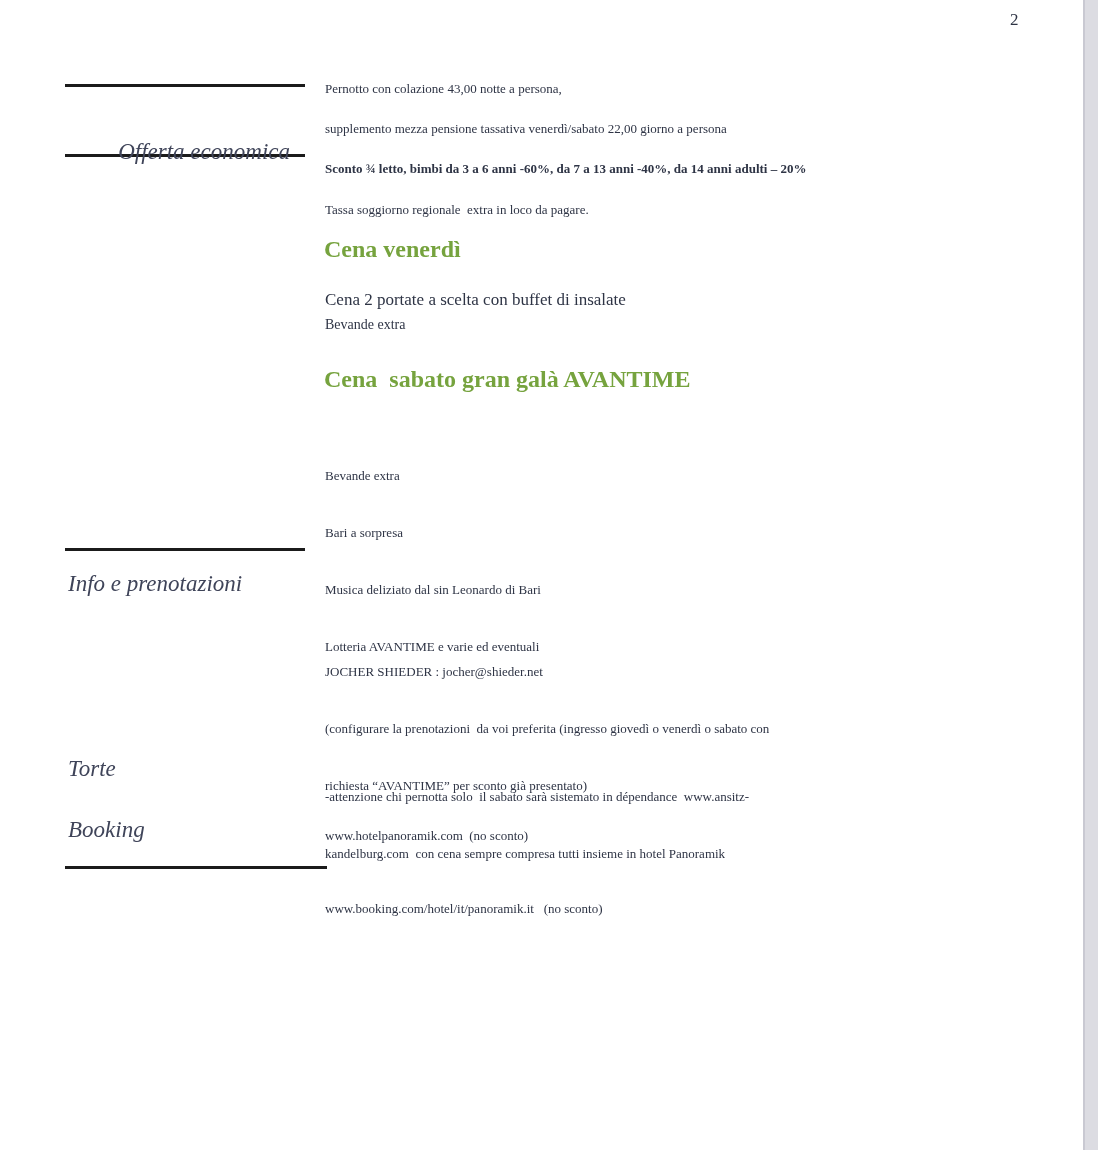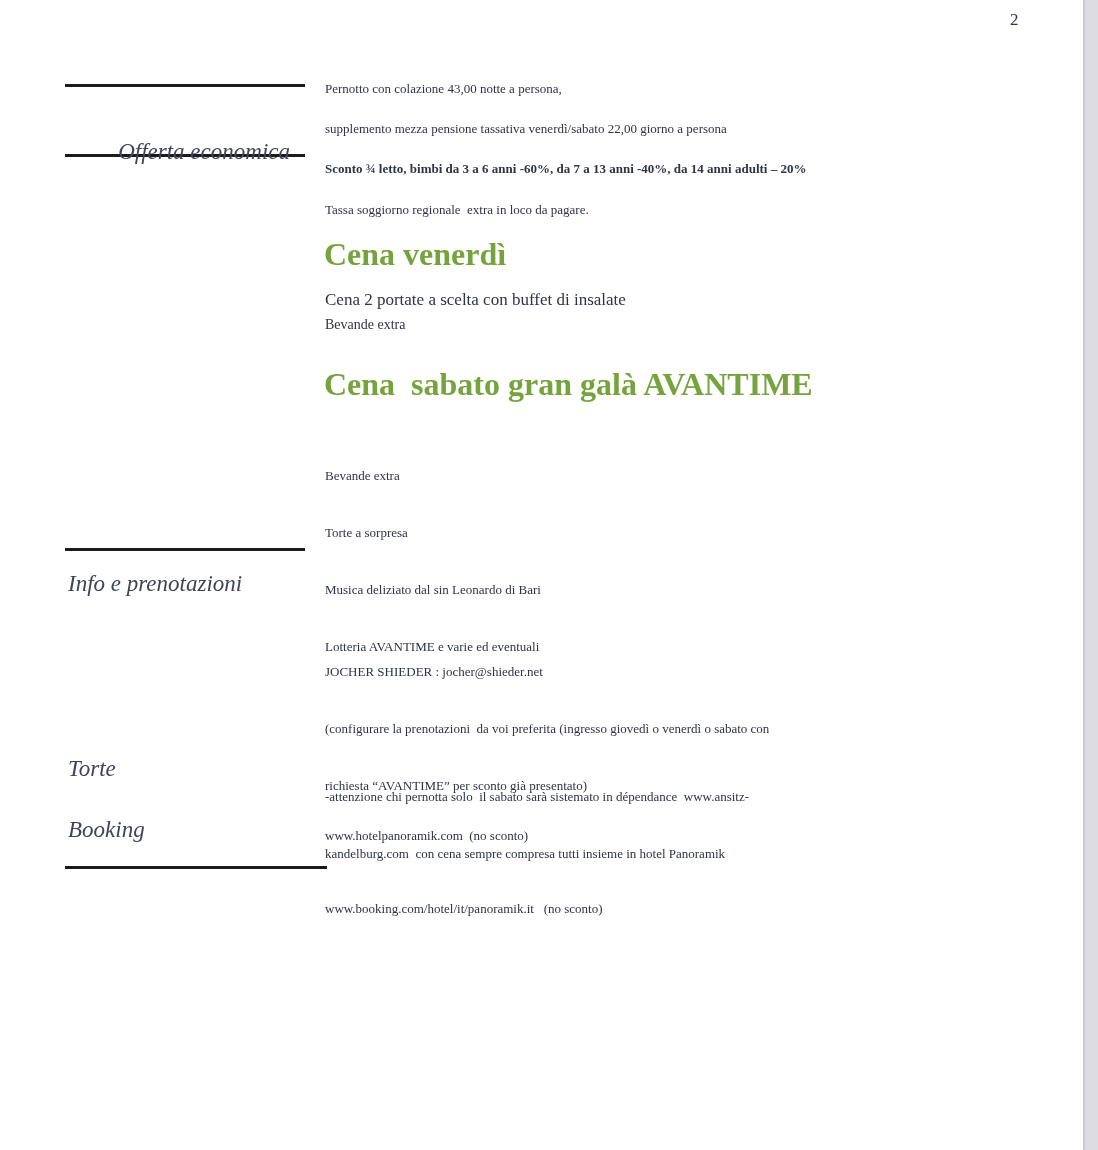--- a/index.html
+++ b/index.html
@@ -40,21 +40,21 @@
   .body-text-sm {
     font-size: 14px;
     color: var(--text-body, #2e3445);
   }
   .body-text-lg {
     font-size: 17px;
     color: var(--text-body, #2e3445);
   }
   .heading {
     font-weight: bold;
-    font-size: 32px;
+    font-size: 24px;
     color: var(--accent-green, #76a33e);
   }
   .line-block div {
     line-height: 25px;
     white-space: pre;
   }
   .edge-strip {
     position: absolute;
     top: 0;
     right: 0;
@@ -84,21 +84,21 @@
 <div class="abs body-text" style="left:325px; top:146px;font-weight:bold;">Sconto ¾ letto, bimbi da 3 a 6 anni -60%, da 7 a 13 anni -40%, da 14 anni adulti – 20%</div>
 <div class="abs body-text" style="left:325px; top:187px;">Tassa soggiorno regionale  extra in loco da pagare.</div>
 
 <div class="abs heading" style="left:324px; top:236px;">Cena venerdì</div>
 <div class="abs body-text-lg" style="left:325px; top:290px;">Cena 2 portate a scelta con buffet di insalate</div>
 <div class="abs body-text-sm" style="left:325px; top:317px;">Bevande extra</div>
 
 <div class="abs heading" style="left:324px; top:366px;">Cena  sabato gran galà AVANTIME</div>
 <div class="abs body-text line-block" style="left:325px; top:416px;">
   <div>Bevande extra</div>
-  <div>Torte a sorpresa</div>
+  <div>Bari a sorpresa</div>
   <div>Musica deliziato dal sin Leonardo di Bari</div>
   <div>Lotteria AVANTIME e varie ed eventuali</div>
 </div>
 
 <div class="abs body-text line-block" style="left:325px; top:612px;">
   <div>JOCHER SHIEDER : jocher@shieder.net</div>
   <div>(configurare la prenotazioni  da voi preferita (ingresso giovedì o venerdì o sabato con</div>
   <div>richiesta “AVANTIME” per sconto già presentato)</div>
 </div>
 

